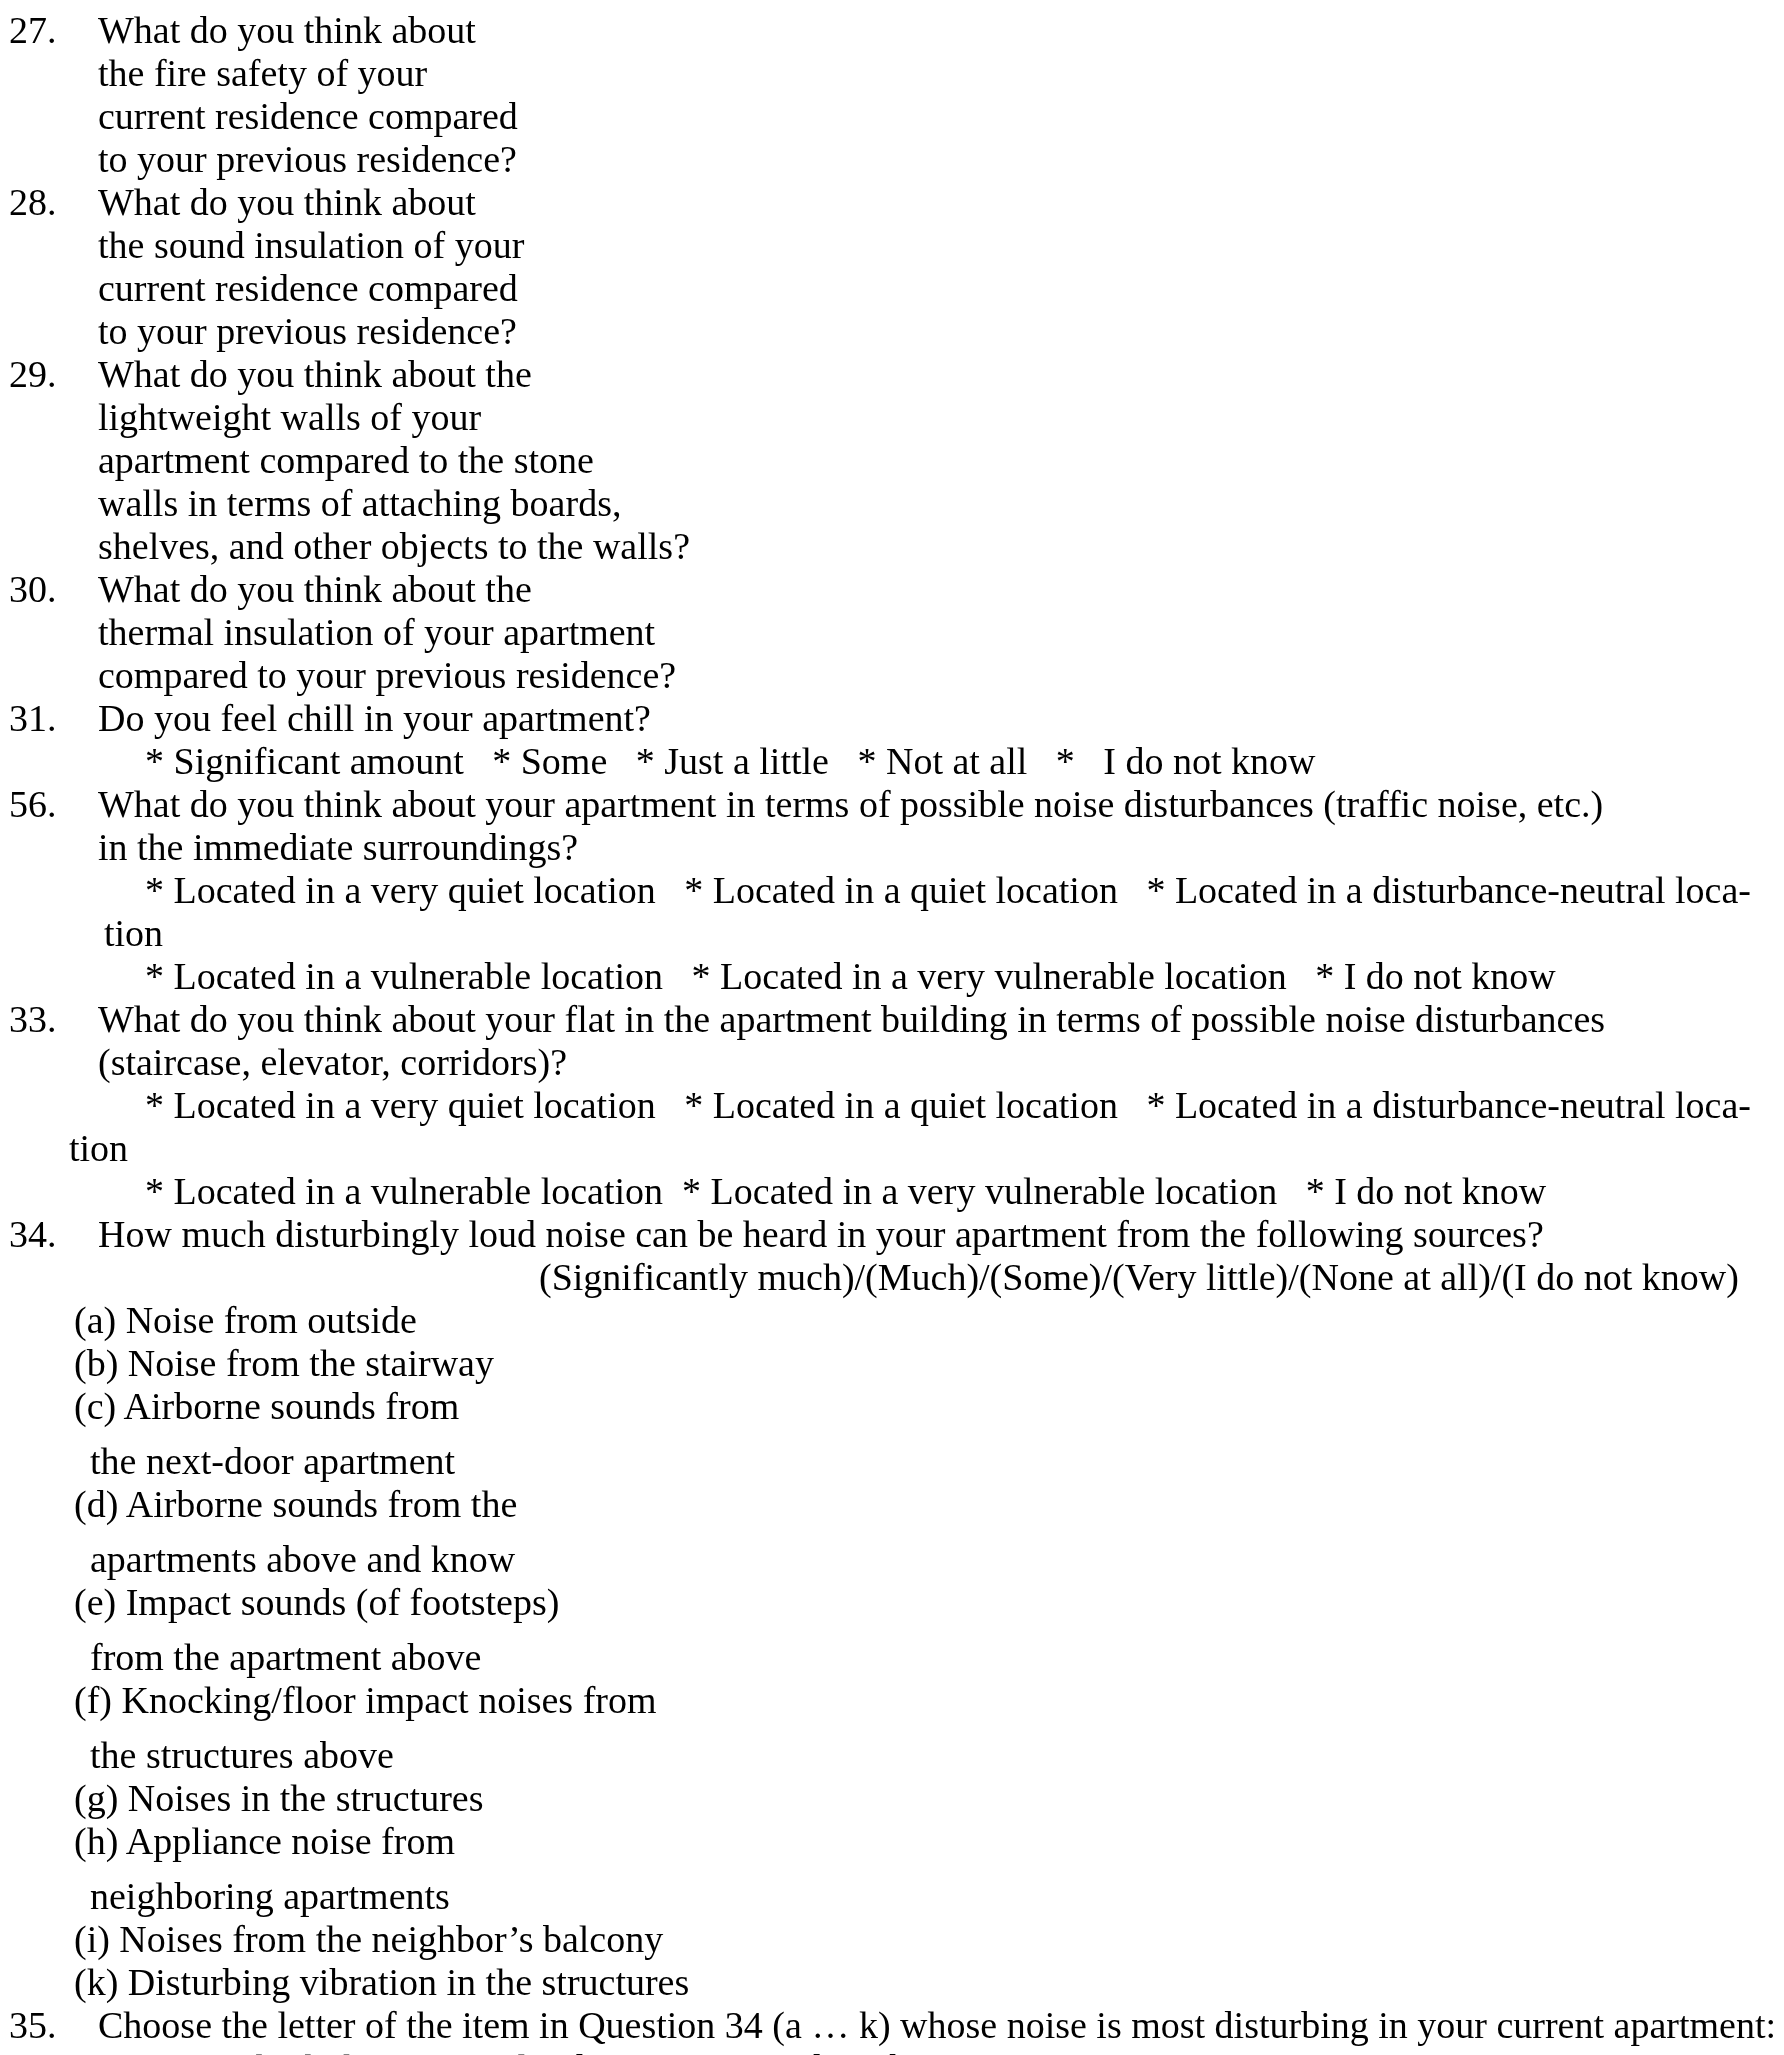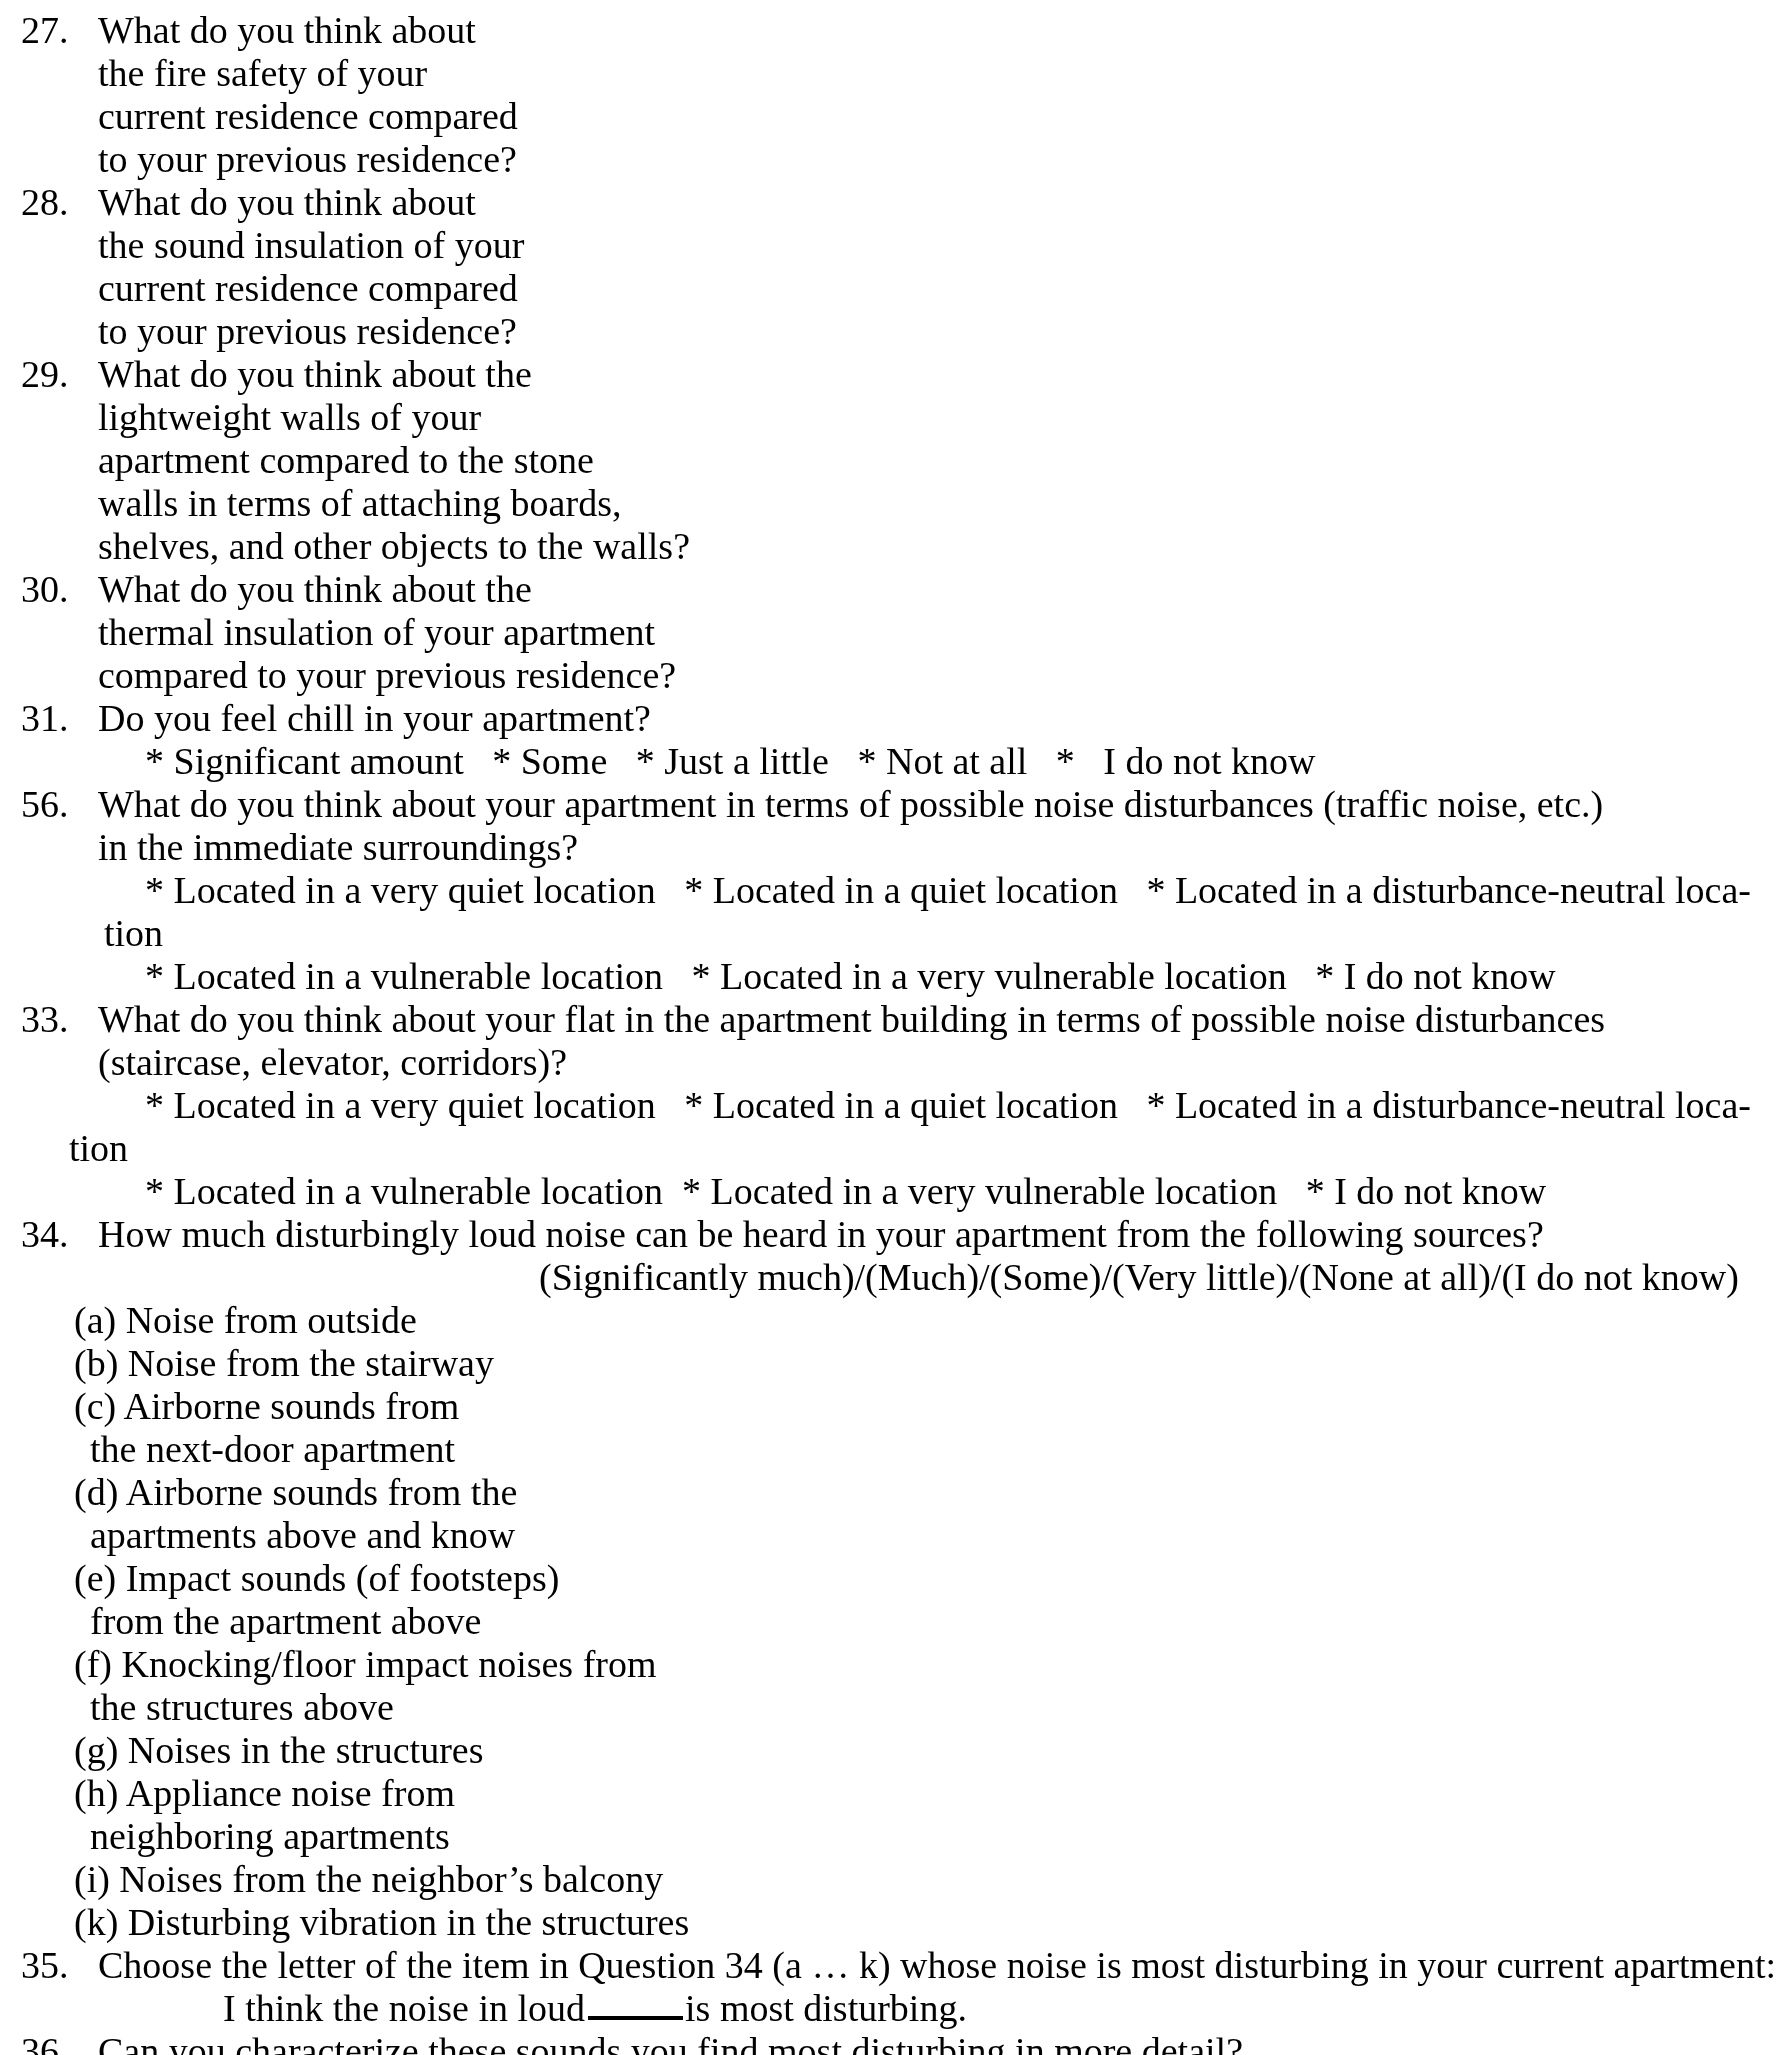--- a/index.html
+++ b/index.html
@@ -30,21 +30,21 @@
     line-height: 43px;
   }
 
   
   .q {
     position: relative;
     padding-left: 44px;
   }
   .q > .qnum {
     position: absolute;
-    left: 12px;
+    left: 0;
     top: 0;
     width: 41px;
     text-align: center;
     white-space: nowrap;
   }
   .q > .qbody {
     display: block;
     margin-left: 45px;
   }
   .line {
@@ -57,21 +57,21 @@
   
   .opts {
     display: block;
     white-space: pre;
   }
   .i-opt  { padding-left: 136px; }
   .i-cont { padding-left: 95px; }   
   .i-cont-flush { padding-left: 0px; }  
   .i-scale { padding-left: 530px; }    
   .i-sub   { padding-left: 65px; }     
-  .i-sub2  { padding-left: 81px; }     
+  .i-sub2  { padding-left: 81px; margin-top: 12px; }     
   .i-ans   { padding-left: 214px; }     
 
   .blank {
     display: inline-block;
     width: 95px;
     border-bottom: 4.5px solid #000;
     vertical-align: 0.8px;
     margin: 0 2.5px;
   }
 </style>

